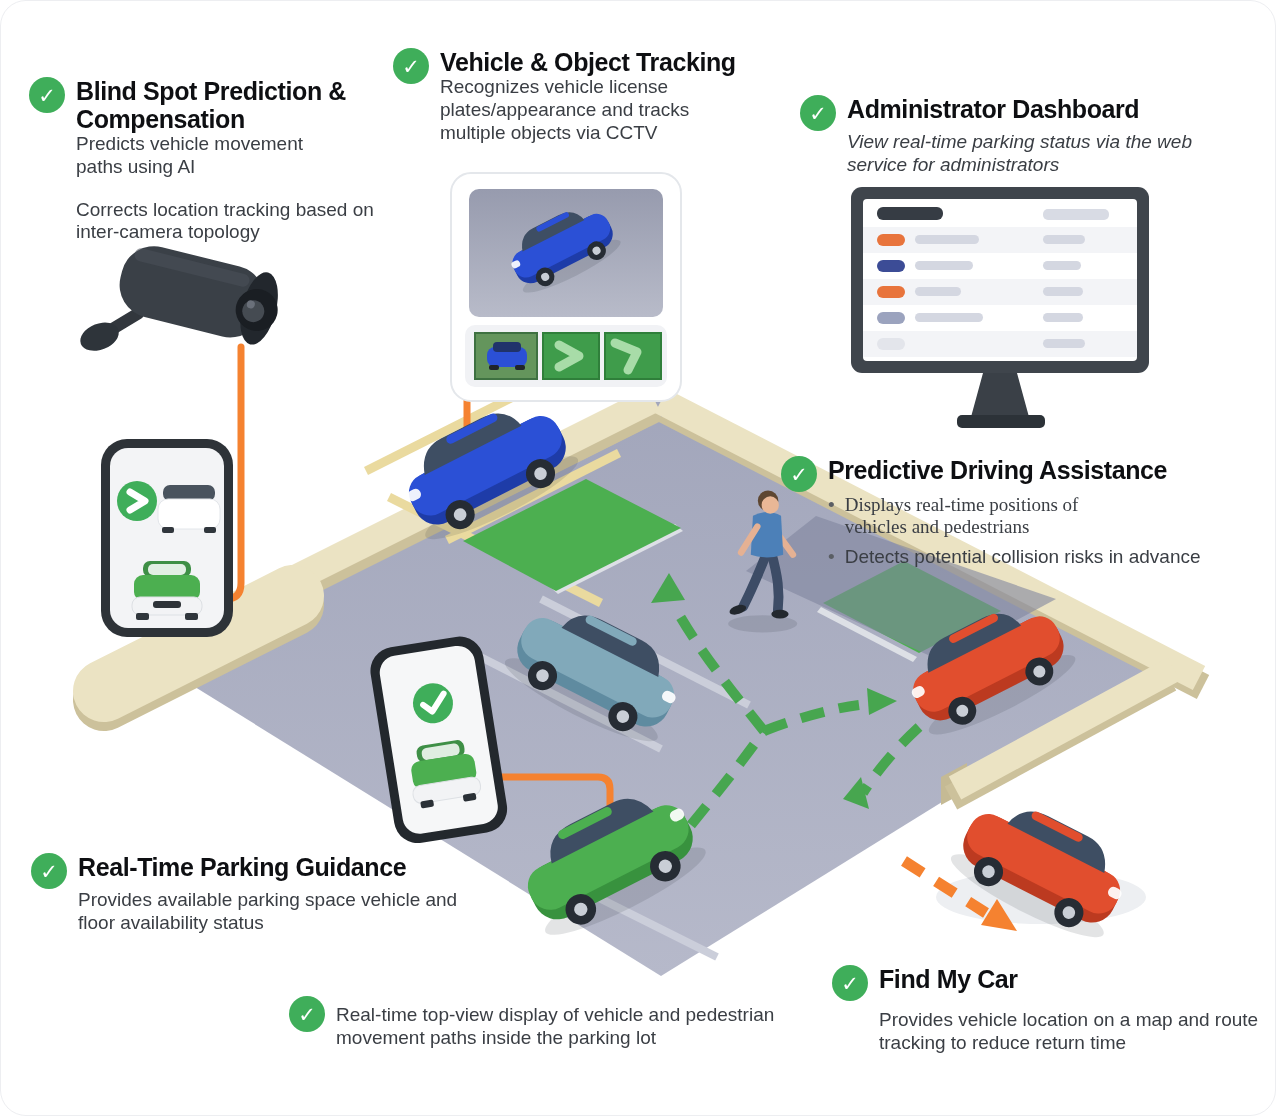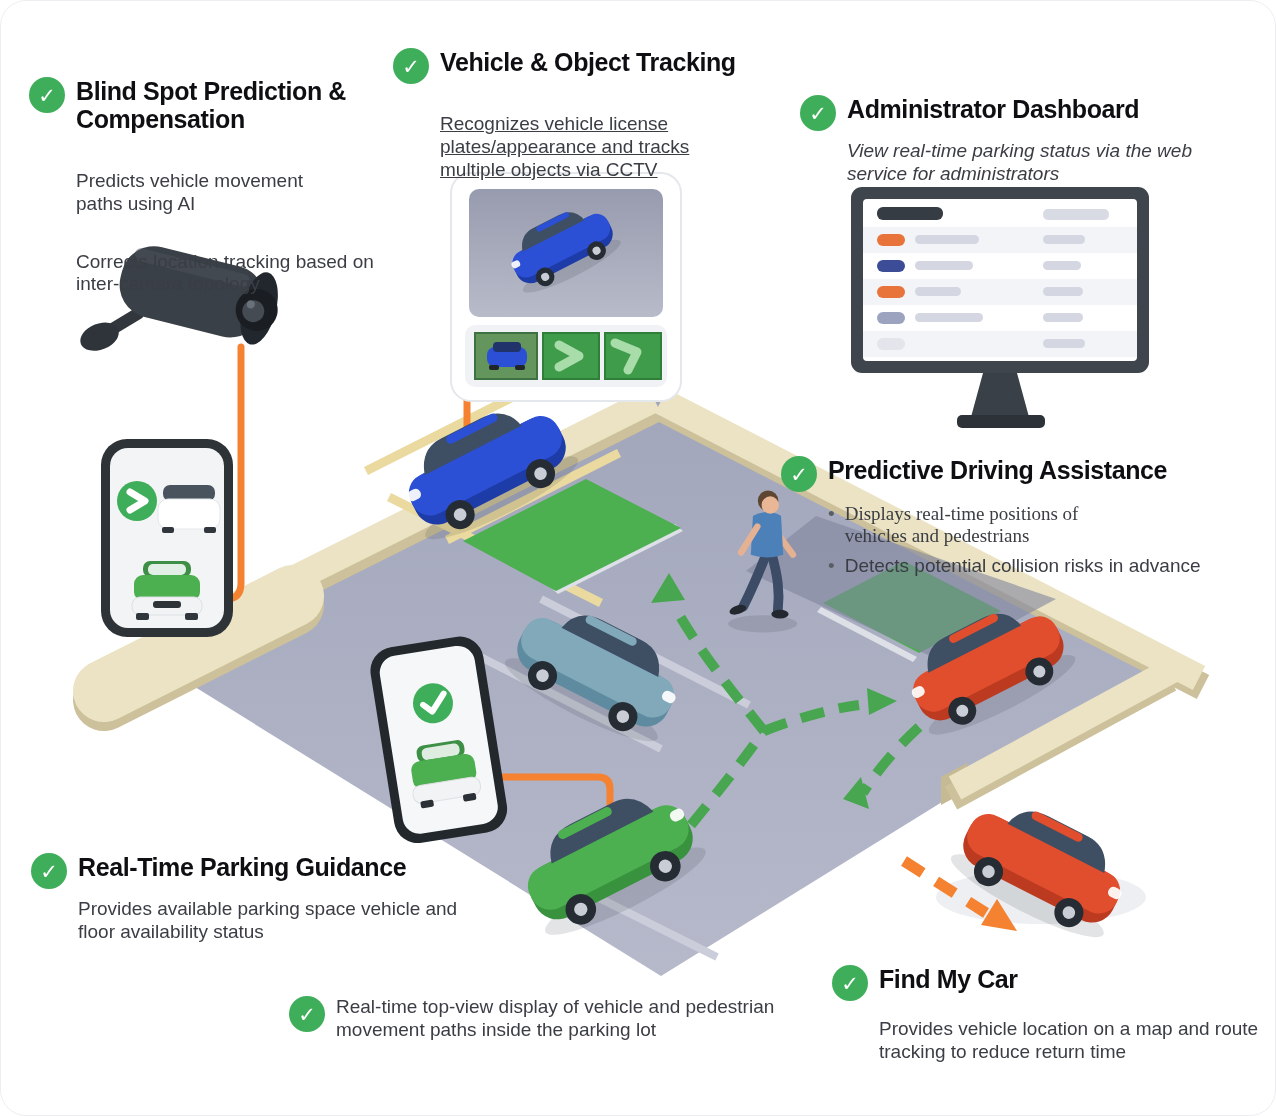--- a/index.html
+++ b/index.html
@@ -22,42 +22,42 @@
     font-family:"Liberation Sans","DejaVu Sans",sans-serif;
   }
   #scene{position:absolute;left:0;top:0;}
   .feature{position:absolute; display:flex; gap:11px; z-index:5;}
   .check{
     flex:0 0 auto; width:36px;height:36px;border-radius:50%;
     background:var(--green-badge); color:#fff; display:flex;
     align-items:center;justify-content:center;
     font-size:21px;font-weight:bold; line-height:1;
   }
-  .ftext{display:flex;flex-direction:column;gap:9px;}
+  .ftext{display:flex;flex-direction:column;}
   .title{
     font-weight:bold; font-size:25px; letter-spacing:-0.4px;
     color:var(--title-color); line-height:1.12;
   }
   .desc{
-    margin-top:28px; font-size:19px; color:var(--body-color); line-height:1.2;
-  }
-  .desc + .desc{margin-top:26px;}
+    margin-top:0; font-size:19px; color:var(--body-color); line-height:1.2;
+  }
+  .desc + .desc{margin-top:20px;}
   .bullets{margin-top:10px; display:flex; flex-direction:column; gap:7px;}
   .bullet{display:flex; gap:10px; font-size:19px; color:var(--body-color); line-height:1.18;}
   .bullet .dot{flex:0 0 auto; color:#5a5e64;}
   
   #f-blind  .title{max-width:270px;}
   #f-blind  .desc{max-width:260px;}
   #f-blind  .desc.second{max-width:300px;}
-  #f-track  .desc{max-width:280px; text-decoration:underline;}
+  #f-track  .desc{max-width:280px; }
   #f-admin  .desc{max-width:355px; margin-top:8px;font-style:italic;}
   #f-pred   .bullet:nth-child(1) span.btxt{max-width:300px;display:inline-block;font-family:Liberation Serif, serif;}
   #f-pred   .bullet:nth-child(2) span.btxt{max-width:430px;display:inline-block;}
   #f-rtpg   .desc{max-width:400px; margin-top:8px;}
-  #f-topv   .desc{max-width:500px; margin-top:0;}
+  #f-topv   .desc{max-width:500px; margin-top:8px;}
   #f-find   .desc{max-width:380px; margin-top:16px;}
 </style>
 </head>
 <body>
 
 <div id="stage">
 
   <svg id="scene" width="1276" height="1116" viewBox="0 0 1276 1116">
     <defs>
       <linearGradient id="floorGrad" x1="0" y1="0" x2="0" y2="1">

